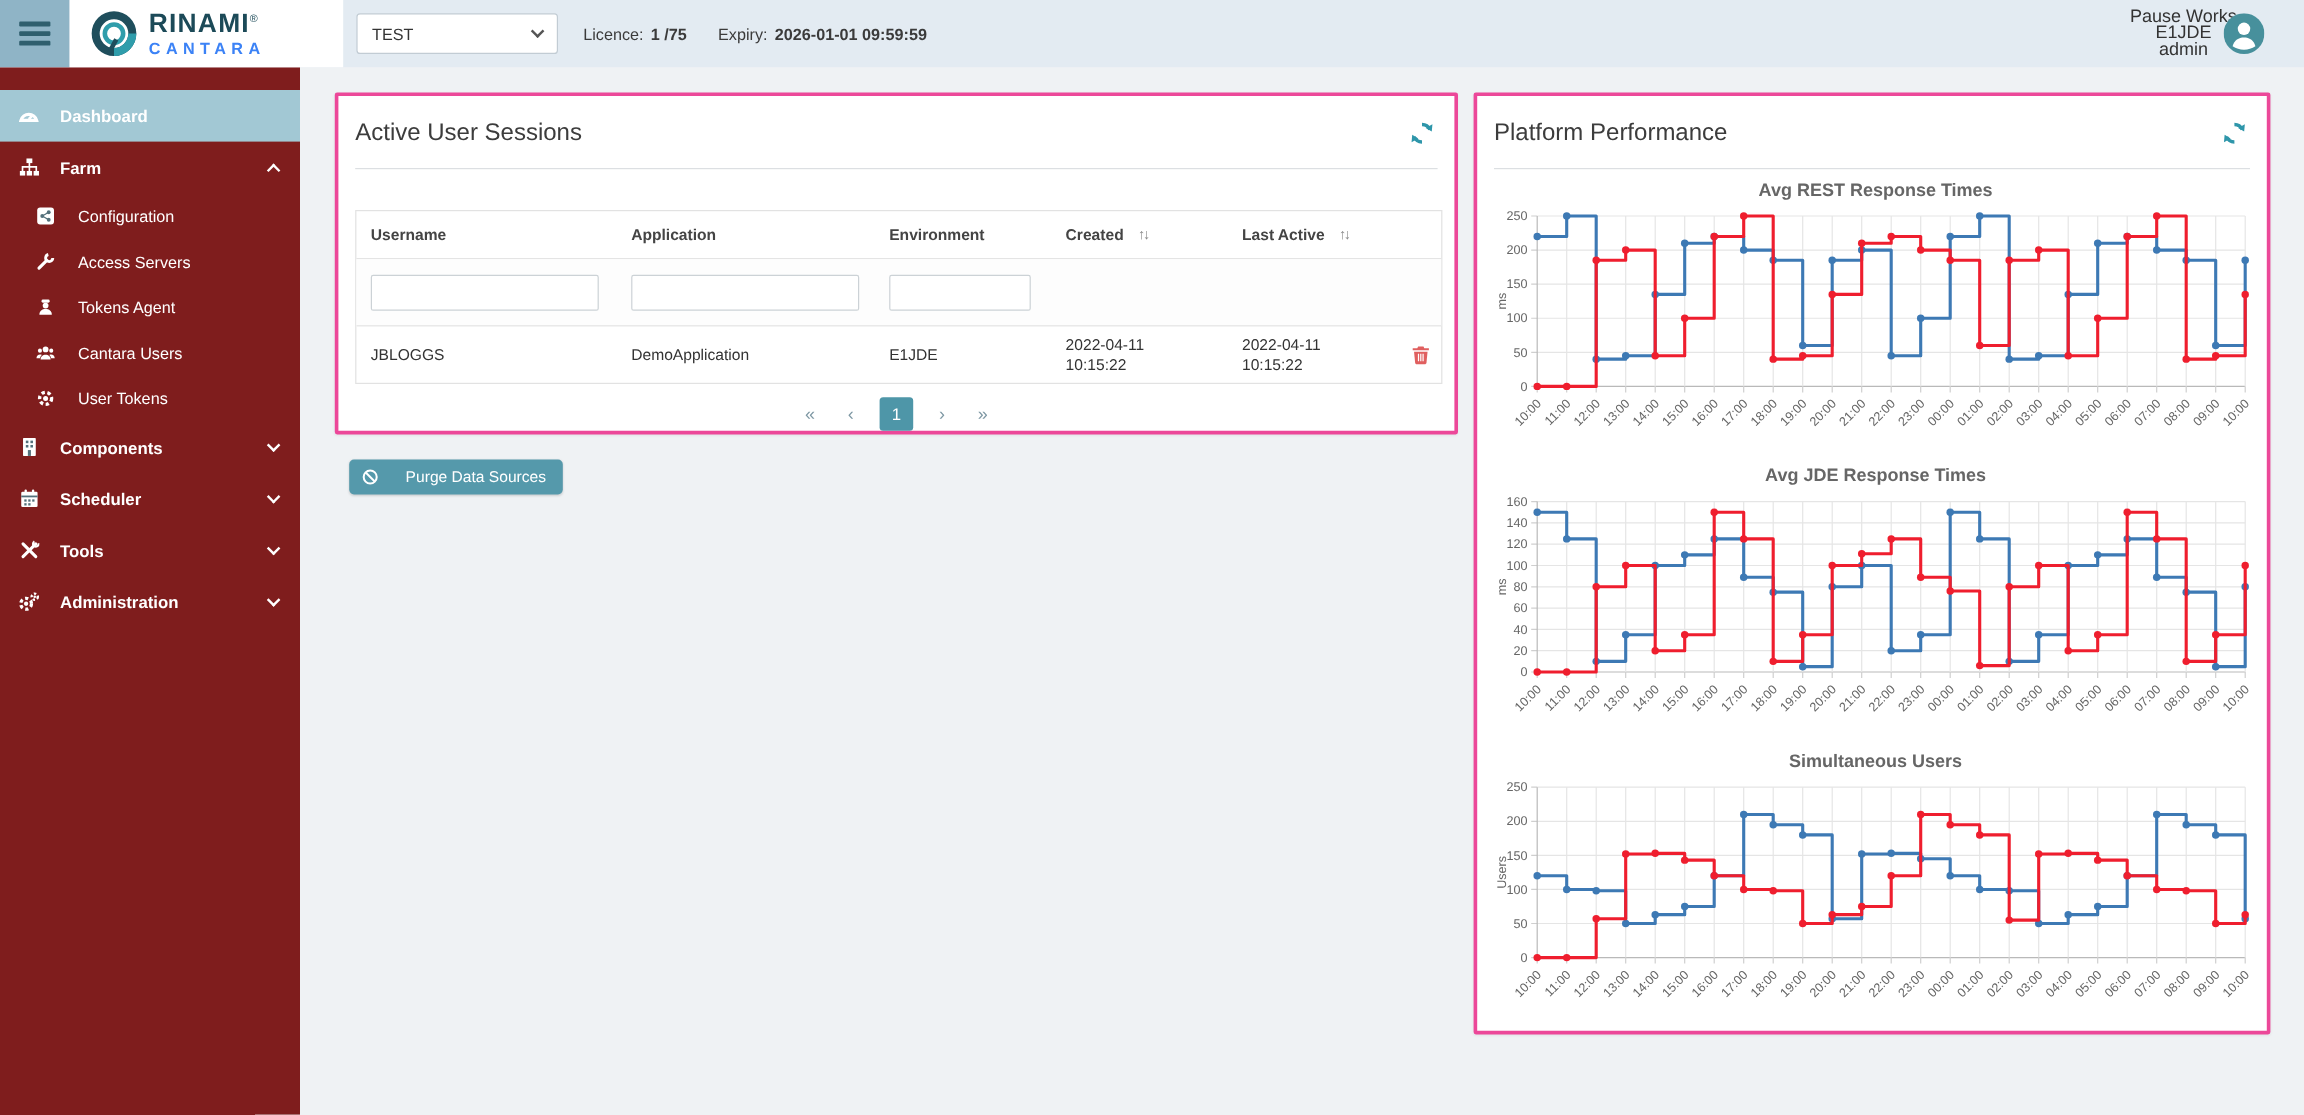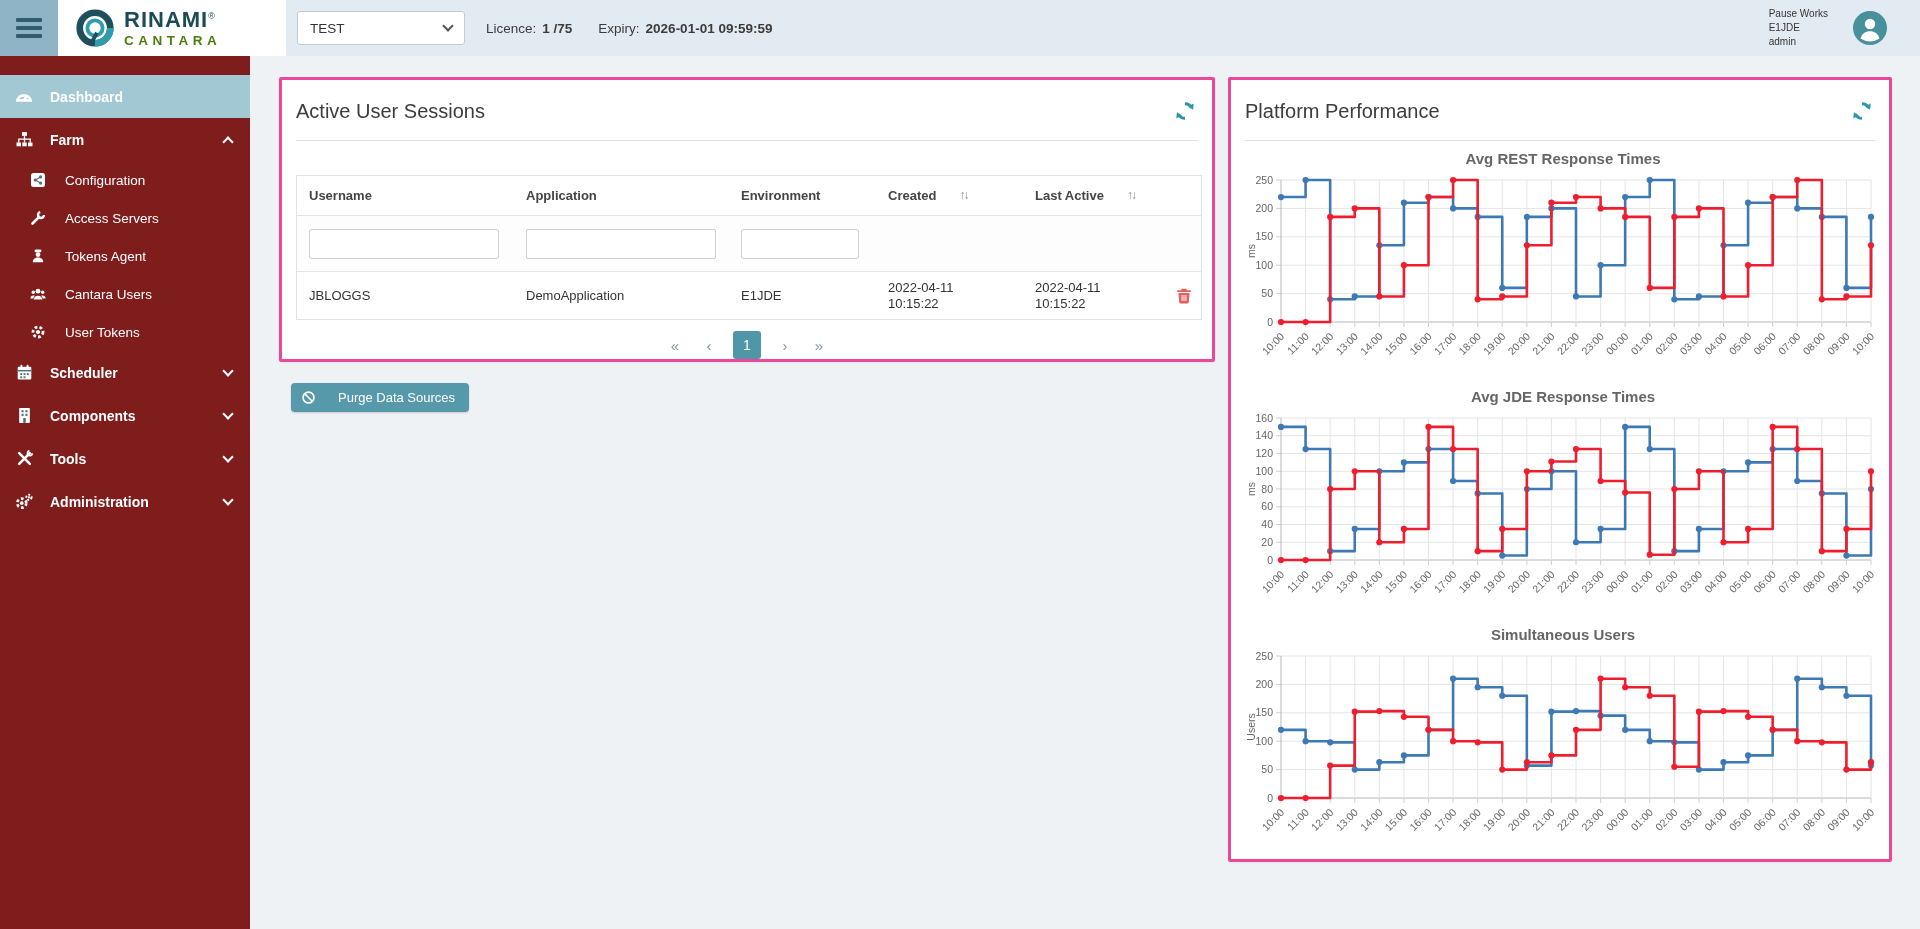--- a/index.html
+++ b/index.html
@@ -9,31 +9,31 @@
   
   .topbar { position:absolute; left:0; top:0; width:1920px; height:56px; background:#e3ebf2; z-index:5; }
   .hamburger { position:absolute; left:0; top:0; width:58px; height:56px; background:#8fb4c6; cursor:pointer;
                display:flex; flex-direction:column; justify-content:center; align-items:center; gap:4px; }
   .hamburger .bar { width:26px; height:4px; background:#2f5f6e; border-radius:1px; }
   .logo-area { position:absolute; left:58px; top:0; width:228px; height:56px; background:#ffffff;
                display:flex; align-items:center; padding-left:16px; gap:8px; }
   .logo-text { display:flex; flex-direction:column; line-height:1; }
   .logo-primary { font-size:22px; font-weight:800; color:#1c4a58; letter-spacing:1px; }
   .logo-primary sup { font-size:9px; font-weight:400; }
-  .logo-secondary { font-size:13.5px; font-weight:700; color:#4d7c0f; letter-spacing:4.5px; margin-top:3px; }
+  .logo-secondary { font-size:13.5px; font-weight:700; color:#3b82f6; letter-spacing:4.5px; margin-top:3px; }
   .env-select { position:absolute; left:297px; top:11px; width:168px; height:34px; background:#fff;
                 border:1px solid #c2ccd4; border-radius:3px; display:flex; align-items:center;
                 padding:0 12px; font-size:13.5px; color:#333; cursor:pointer; justify-content:space-between; }
   .chev { display:inline-block; width:8px; height:8px; border-right:2px solid #555; border-bottom:2px solid #555;
           transform:rotate(45deg); margin-top:-4px; }
   .licence-block { position:absolute; left:486px; top:0; height:56px; display:flex; align-items:center;
                    font-size:13.5px; color:#3b3b3b; gap:6px; }
   .licence-block b { font-weight:700; }
   .licence-block .gap { width:14px; }
-  .user-block { position:absolute; right:92px; top:7px; text-align:left; font-size:10px; line-height:14px; color:#333; }
+  .user-block { position:absolute; right:56px; top:7px; text-align:center; font-size:15px; line-height:14px; color:#333; }
   .avatar { position:absolute; right:33px; top:11px; width:34px; height:34px; cursor:pointer; }
 
   
   .sidebar { position:absolute; left:0; top:56px; width:250px; height:873px; background:#7f1d1d;
              display:flex; flex-direction:column; padding-top:19px; }
   .nav-item { height:43px; display:flex; align-items:center; color:#fff; cursor:pointer; position:relative; }
   .nav-item.sub { height:38px; }
   .nav-item .nicon { position:absolute; left:15px; width:18px; height:18px; display:flex; align-items:center; justify-content:center; }
   .nav-item.sub .nicon { left:30px; width:16px; height:16px; }
   .nav-item .nlabel { position:absolute; left:50px; font-size:14px; font-weight:700; }
@@ -53,21 +53,21 @@
   .card-divider { position:absolute; left:14px; right:14px; top:60px; height:1px; background:#dcdfe2; }
 
   
   .table-box { position:absolute; left:14px; top:95px; width:906px; border:1px solid #e2e2e2; font-size:13px; }
   .trow { display:flex; align-items:center; }
   .trow.thead { height:40px; border-bottom:1px solid #e4e4e4; font-weight:700; color:#444; }
   .trow.tfilter { height:56px; border-bottom:1px solid #e4e4e4; background:#fdfdfd; }
   .trow.tdata { height:47px; color:#333; }
   .tc { padding-left:12px; }
   .c1 { width:217px; } .c2 { width:215px; } .c3 { width:147px; } .c4 { width:147px; } .c5 { width:144px; } .c6 { width:34px; padding-left:0; display:flex; justify-content:center; }
-  .sort-head { display:flex; align-items:flex-start; gap:23px; cursor:pointer; }
+  .sort-head { display:flex; align-items:flex-start; gap:12px; cursor:pointer; }
   .sort-ic { font-size:12px; color:#8a8a8a; letter-spacing:-2px; }
   .filter-input { height:30px; border:1px solid #ccd2d6; border-radius:2px; width:190px; font-size:13px; padding:0 8px;
                   font-family:"Liberation Sans", sans-serif; }
   .filter-input.small { width:118px; }
   .dcell { line-height:16px; }
   .trash-btn { width:18px; height:18px; cursor:pointer; }
 
   .pagination { position:absolute; left:0; right:0; top:251px; display:flex; justify-content:center; align-items:center; gap:14px; }
   .pg-arrow { color:#7d97a3; font-size:15px; cursor:pointer; width:20px; text-align:center; }
   .pg-current { width:28px; height:28px; background:#4e96a8; color:#fff; border-radius:3px; font-size:14px;
@@ -211,47 +211,47 @@
         <circle cx="8" cy="8" r="5" fill="none" stroke="#fff" stroke-width="2.8" stroke-dasharray="2.7 2.2"></circle>
         <circle cx="8" cy="8" r="2.1" fill="#fff"></circle>
       </svg>
     </span>
     <span class="nlabel">User Tokens</span>
   </div>
 
   <div class="nav-item">
     <span class="nicon">
       <svg viewBox="0 0 16 16" width="17" height="17">
+        <rect x="3" y="1" width="10" height="14" rx="0.6" fill="#fff"></rect>
+        <rect x="5.2" y="3" width="2" height="2" fill="#53707b"></rect>
+          <rect x="8.8" y="3" width="2" height="2" fill="#53707b"></rect>
+        <rect x="5.2" y="6.4" width="2" height="2" fill="#53707b"></rect>
+          <rect x="8.8" y="6.4" width="2" height="2" fill="#53707b"></rect>
+        <rect x="6.8" y="10.4" width="2.4" height="4.6" fill="#53707b"></rect>
+      </svg>
+    </span>
+    <span class="nlabel">Components</span>
+    <span class="nchev down"></span>
+  </div>
+
+  <div class="nav-item">
+    <span class="nicon">
+      <svg viewBox="0 0 16 16" width="17" height="17">
         <rect x="1.6" y="2.6" width="12.8" height="12" rx="1" fill="#fff"></rect>
         <rect x="1.6" y="5.6" width="12.8" height="1.4" fill="#53707b"></rect>
         <rect x="4.2" y="0.8" width="1.8" height="3" rx="0.8" fill="#fff"></rect>
         <rect x="10" y="0.8" width="1.8" height="3" rx="0.8" fill="#fff"></rect>
         <rect x="4" y="8.6" width="1.8" height="1.8" fill="#53707b"></rect>
           <rect x="7.1" y="8.6" width="1.8" height="1.8" fill="#53707b"></rect>
           <rect x="10.2" y="8.6" width="1.8" height="1.8" fill="#53707b"></rect>
         <rect x="4" y="11.6" width="1.8" height="1.8" fill="#53707b"></rect>
           <rect x="7.1" y="11.6" width="1.8" height="1.8" fill="#53707b"></rect>
       </svg>
     </span>
     <span class="nlabel">Scheduler</span>
-    <span class="nchev down"></span>
-  </div>
-
-  <div class="nav-item">
-    <span class="nicon">
-      <svg viewBox="0 0 16 16" width="17" height="17">
-        <rect x="3" y="1" width="10" height="14" rx="0.6" fill="#fff"></rect>
-        <rect x="5.2" y="3" width="2" height="2" fill="#53707b"></rect>
-          <rect x="8.8" y="3" width="2" height="2" fill="#53707b"></rect>
-        <rect x="5.2" y="6.4" width="2" height="2" fill="#53707b"></rect>
-          <rect x="8.8" y="6.4" width="2" height="2" fill="#53707b"></rect>
-        <rect x="6.8" y="10.4" width="2.4" height="4.6" fill="#53707b"></rect>
-      </svg>
-    </span>
-    <span class="nlabel">Components</span>
     <span class="nchev down"></span>
   </div>
 
   <div class="nav-item">
     <span class="nicon">
       <svg viewBox="0 0 16 16" width="17" height="17">
         <line x1="3" y1="3" x2="13" y2="13" stroke="#fff" stroke-width="2.4" stroke-linecap="round"></line>
         <line x1="13" y1="3" x2="3" y2="13" stroke="#fff" stroke-width="2.4" stroke-linecap="round"></line>
         <circle cx="13" cy="3" r="2.2" fill="none" stroke="#fff" stroke-width="1.6" stroke-dasharray="9 4"></circle>
       </svg>

